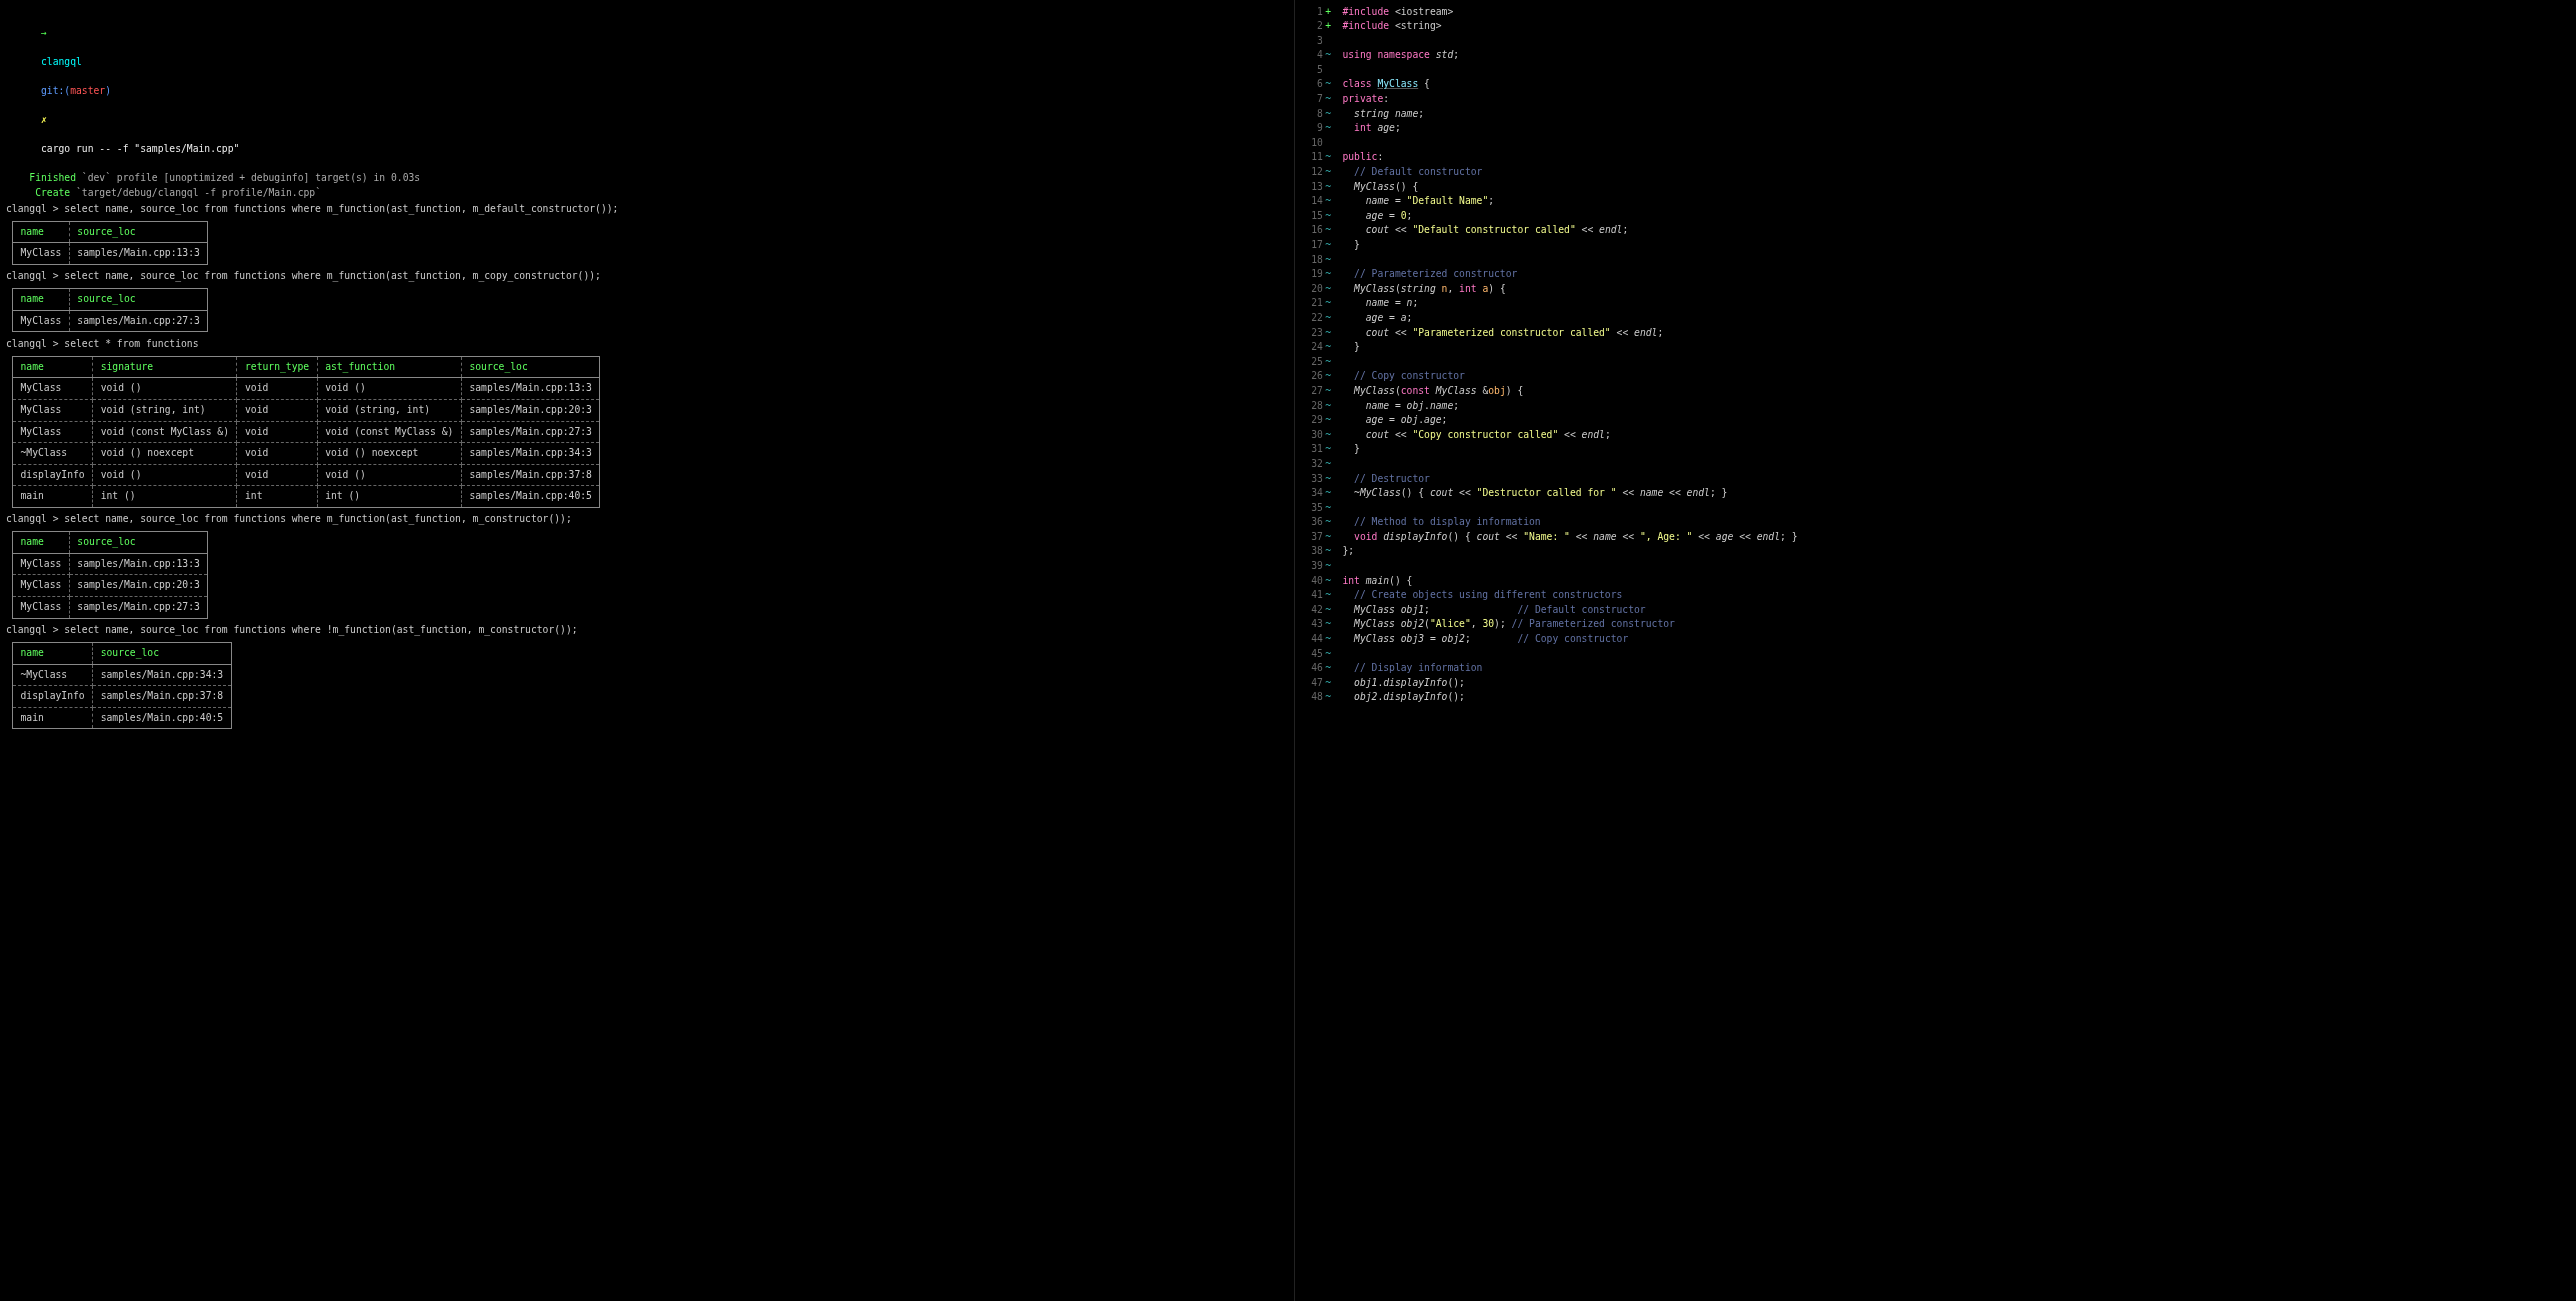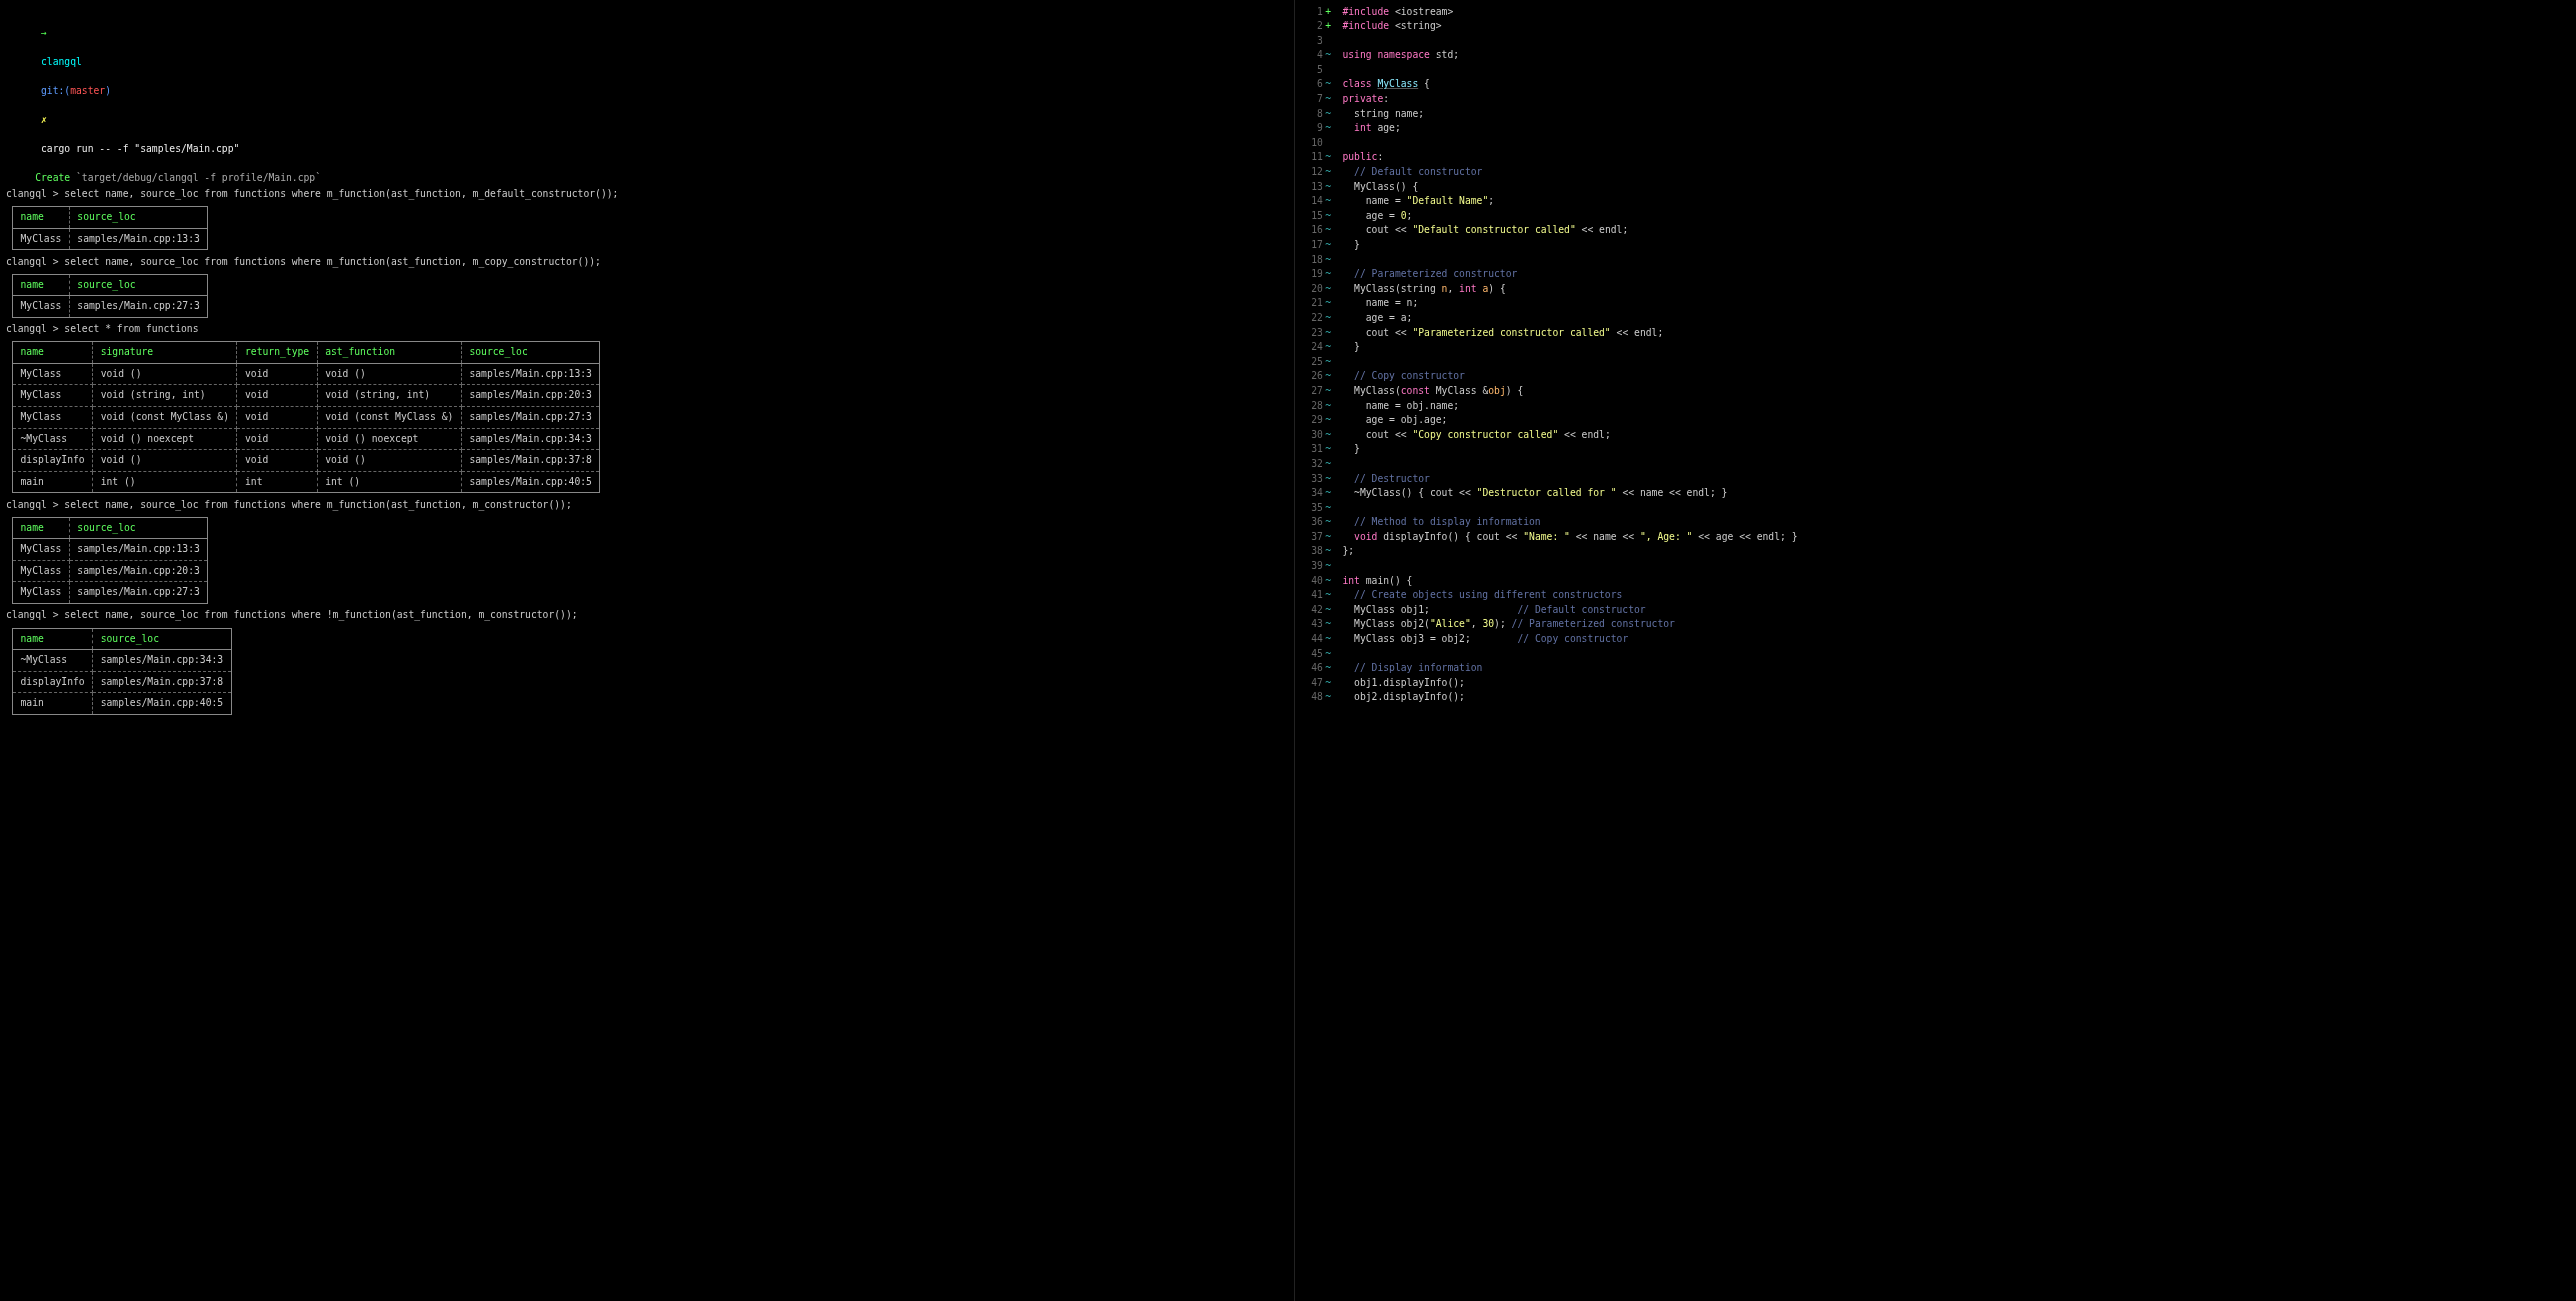--- a/index.html
+++ b/index.html
@@ -76,40 +76,41 @@
 .code-line { height: 14.6px; }
 
 .kw { color: #ff79c6; }       
 .pre { color: #ff79c6; }
 .header-inc { color: #ccc; }
 .classname { color: #8be9fd; text-decoration: underline; text-decoration-color: #555;}
 .str { color: #f1fa8c; }
 .num { color: #f1fa8c; }
 .com { color: #6272a4; }
 .op { color: #ccc; }
-.id { color: #ccc; }
+.id { color: #ccc; font-style: italic; }
 .param { color: #ffb86c; }
 </style>
 </head>
 <body>
 
 <div class="container">
 
   <div class="left-pane">
     <div class="prompt-line">
       <span class="arrow">→</span>
       <span> </span>
       <span class="cyan">clangql</span>
       <span> </span>
       <span class="blue">git:(</span><span style="color:#ff5555">master</span><span class="blue">)</span>
       <span> </span>
       <span class="yellow">✗</span>
       <span> </span>
       <span class="white">cargo run -- -f "samples/Main.cpp"</span>
     </div>
+    <div class="prompt-line">    <span class="green">Finished</span><span class="grey"> `dev` profile [unoptimized + debuginfo] target(s) in 0.03s</span></div>
     <div class="prompt-line">     <span class="green">Create</span><span class="grey"> `target/debug/clangql -f profile/Main.cpp`</span></div>
 
     <div id="queries-mount">
         <div class="repl-line"><span>clangql &gt; </span><span>select name, source_loc from functions where m_function(ast_function, m_default_constructor());</span></div>
         <table class="result">
           <thead>
             <tr>
               <th>name</th>
               <th>source_loc</th>
             </tr>

